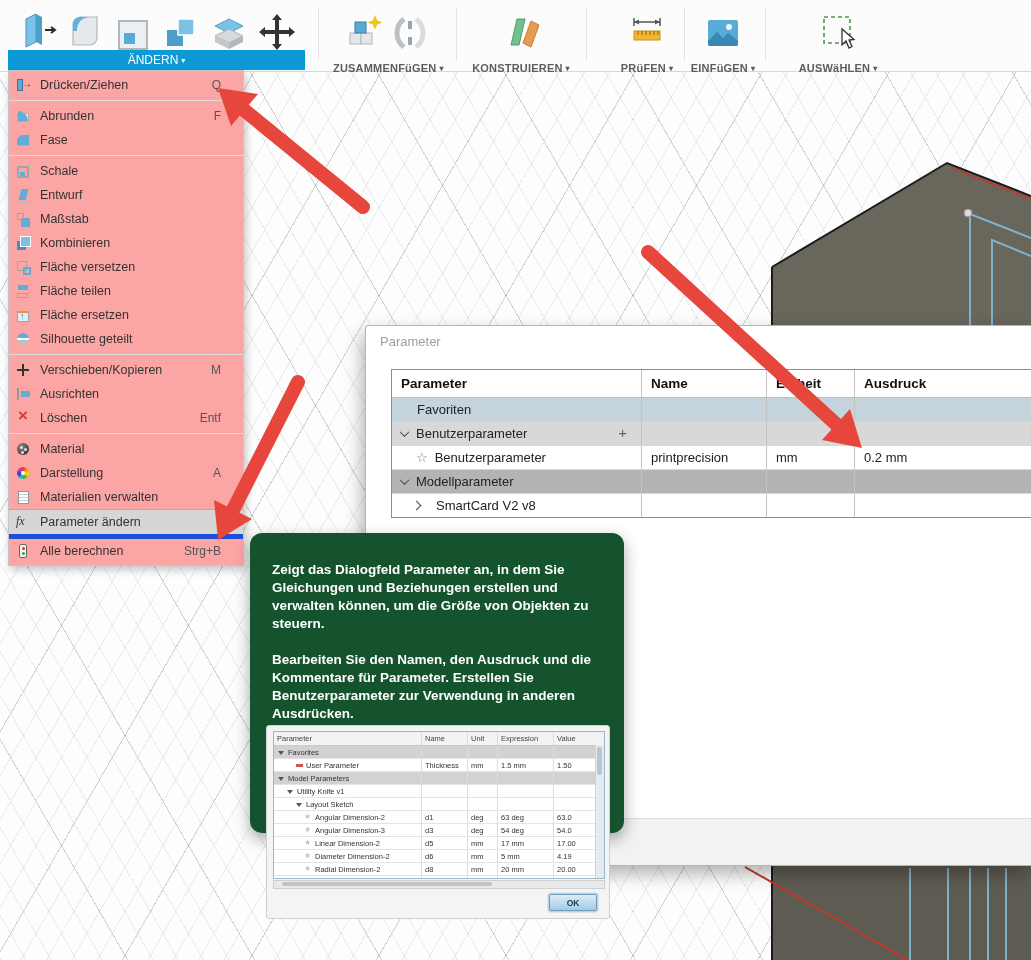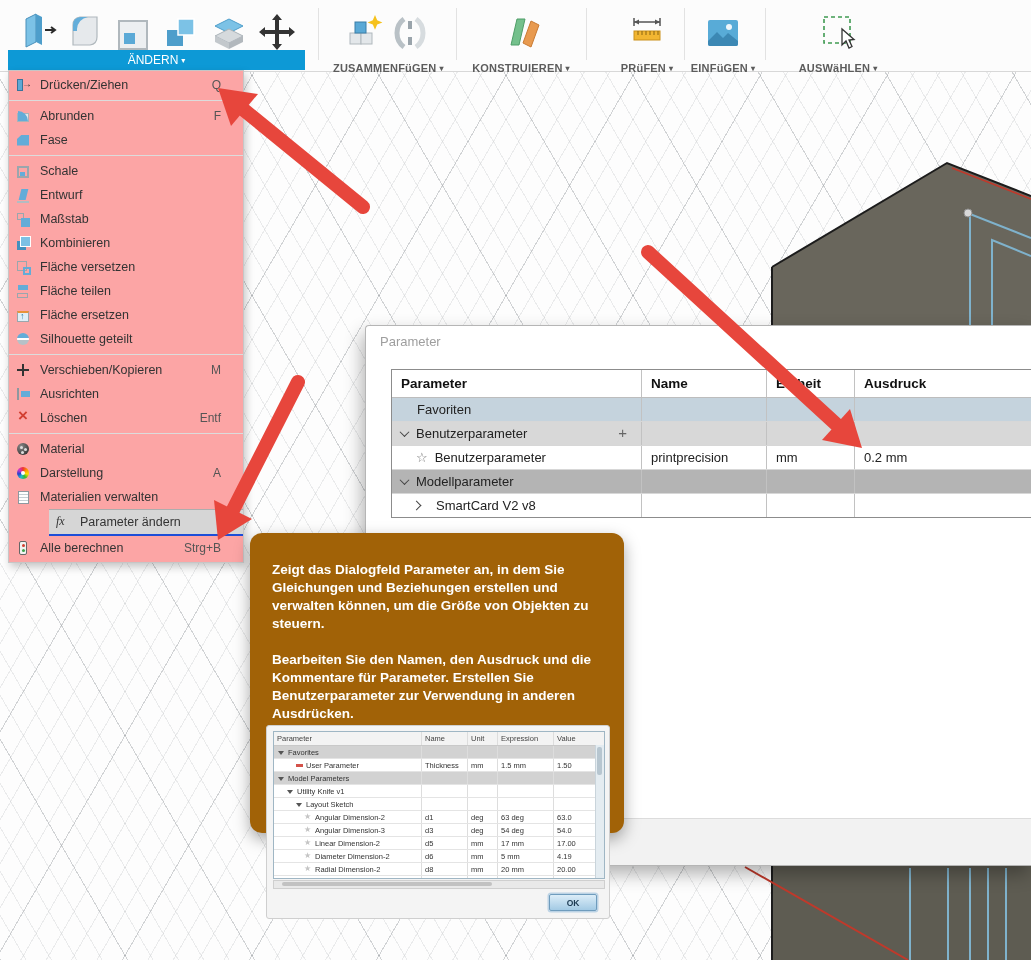--- a/index.html
+++ b/index.html
@@ -28,21 +28,21 @@
   .blue-bar{position:absolute;left:8px;top:50px;width:297px;height:20px;background:#0d99d6;
             color:#fff;text-align:center;font-size:12px;line-height:20px;z-index:9;}
   .blue-bar .caret{color:#fff;}
 
   
   .menu{position:absolute;left:8px;top:70px;width:234px;background:#fca5a5;border:1px solid #c6c6c6;
         box-shadow:2px 4px 8px rgba(0,0,0,.22);z-index:10;padding:2px 0;}
   .menu-item{position:relative;display:flex;align-items:center;height:24px;padding:0 6px;gap:8px;}
   .menu-item .mlabel{flex:1;font-size:12.5px;color:#333;white-space:nowrap;}
   .menu-item .mshort{font-size:12px;color:#555;padding-right:16px;}
-  .menu-item.highlighted{background:#d6d6d6;border-top:1px solid #adadad;border-bottom:2px solid #1d4ed8;margin-left:40px;}
+  .menu-item.highlighted{background:#d6d6d6;border-top:1px solid #adadad;border-bottom:5px solid #1d4ed8;}
   .menu-item.highlighted .mshort{padding-right:2px;}
   .kebab{display:none;font-size:13px;color:#444;width:10px;text-align:center;}
   .menu-item.highlighted .kebab{display:block;}
   .menu-sep{height:1px;background:#dcdcdc;margin:3px 0;}
 
   
   .mi{position:relative;width:17px;height:17px;flex:0 0 17px;}
   .mi::before,.mi::after{content:"";position:absolute;box-sizing:border-box;}
   .ic-press-pull::before{left:2px;top:2px;width:6px;height:12px;background:#5fa8d4;border:1px solid #38749c;}
   .ic-press-pull::after{content:"→";right:0;top:1px;font-size:10px;color:#333;font-weight:bold;}
@@ -109,21 +109,21 @@
   .chev{display:inline-block;width:6px;height:6px;border-right:1.7px solid #444;
         border-bottom:1.7px solid #444;margin-right:8px;flex:0 0 auto;}
   .chev.down{transform:rotate(45deg) translate(-1px,-1px);}
   .chev.right{transform:rotate(-45deg);margin-left:12px;}
   .indent1{padding-left:25px;}
   .pstar{color:#777;font-size:13px;margin:0 7px 0 24px;}
   .plusbtn{position:absolute;right:14px;top:2px;font-size:15px;color:#666;}
   .dlg-footer{position:absolute;left:0;right:0;bottom:0;height:46px;background:#f2f2f2;border-top:1px solid #dcdcdc;}
 
   
-  .tooltip{position:absolute;left:250px;top:533px;width:374px;height:300px;background:#a16207;
+  .tooltip{position:absolute;left:250px;top:533px;width:374px;height:300px;background:#14532d;
            border-radius:12px;z-index:12;box-shadow:0 6px 16px rgba(0,0,0,.35);box-sizing:border-box;
            padding:28px 16px 0 22px;}
   .tooltip p{margin:0 0 18px 0;width:340px;color:#fff;font-size:13.5px;font-weight:bold;line-height:1.33;}
   .mini{position:absolute;left:16px;top:192px;width:342px;height:192px;background:#f4f4f4;
         border-radius:3px;border:1px solid #cfcfcf;}
   .mini-table{position:absolute;left:6px;top:5px;width:330px;height:146px;background:#fff;
               border:1px solid #9fb6c4;font-size:7.5px;color:#333;overflow:hidden;}
   .mini-head{display:flex;height:13px;border-bottom:1px solid #c9c9c9;background:#f3f3f3;align-items:center;color:#444;}
   .mini-row{display:flex;height:12px;align-items:center;border-bottom:1px solid #e4e4e4;}
   .mini-group{background:#d2d2d2;}

